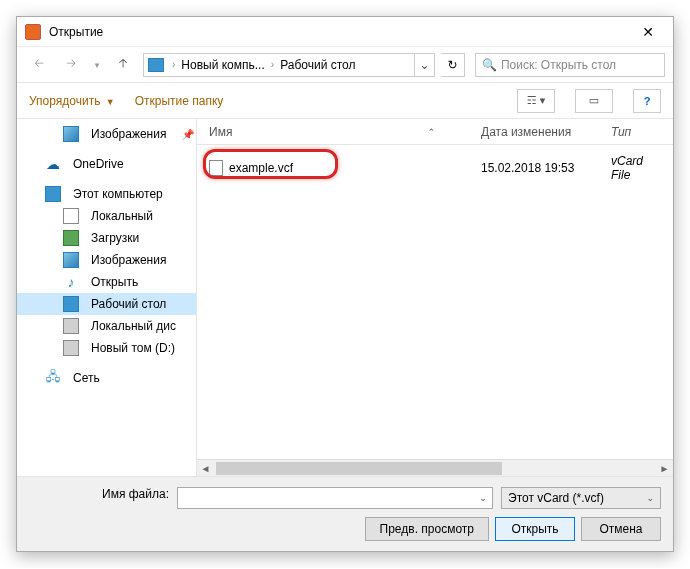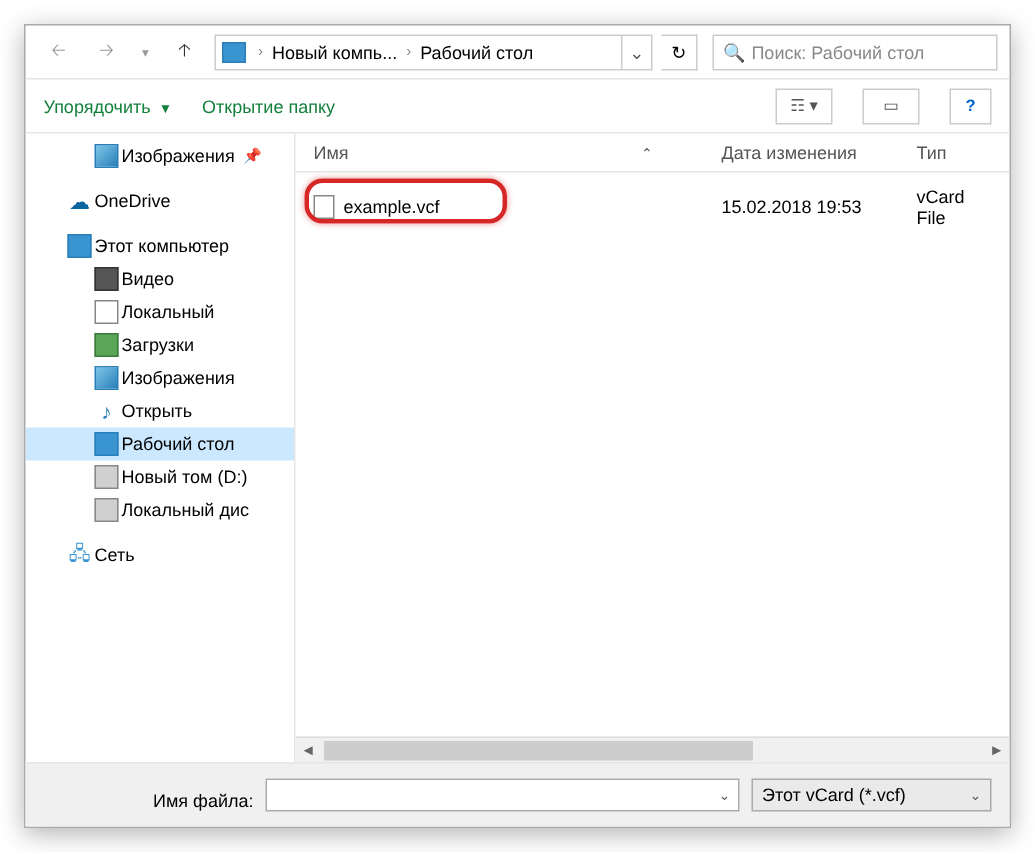--- a/index.html
+++ b/index.html
@@ -14,28 +14,28 @@
 .nav-btn.up { color: #333; }
 .breadcrumb { flex: 1; height: 24px; border: 1px solid #ccc; display: flex; align-items: center; background: #fff; margin: 0 2px; }
 .breadcrumb .bc-icon { margin: 0 4px; }
 .breadcrumb .sep { color: #888; padding: 0 4px; font-size: 10px; }
 .breadcrumb .seg { padding: 0 2px; }
 .breadcrumb .drop { width: 20px; text-align: center; color: #555; border-left: 1px solid #ccc; margin-left: auto; height: 100%; display: flex; align-items: center; justify-content: center; }
 .refresh { width: 24px; height: 24px; border: 1px solid #ccc; display: flex; align-items: center; justify-content: center; border-left: none; }
 .search { width: 190px; height: 24px; border: 1px solid #ccc; display: flex; align-items: center; padding: 0 6px; color: #888; margin-left: 6px; }
 .search .mag { margin-right: 4px; color: #888; }
 .toolbar2 { height: 36px; display: flex; align-items: center; padding: 0 12px; gap: 20px; border-bottom: 1px solid #e5e5e5; }
-.toolbar2 .link { color: #15803d; }
+.toolbar2 .link { color: #a16207; }
 .toolbar2 .link .caret { font-size: 9px; margin-left: 2px; }
 .toolbar2 .spacer { flex: 1; }
 .toolbar2 .tool { width: 38px; height: 24px; border: 1px solid #ccc; display: flex; align-items: center; justify-content: center; color: #555; font-size: 11px; }
 .toolbar2 .tool.help { width: 28px; color: #0066cc; font-weight: bold; }
 .body { flex: 1; display: flex; overflow: hidden; }
 .tree { width: 180px; border-right: 1px solid #e5e5e5; overflow-y: auto; padding: 4px 0; }
-.tree .item { height: 22px; display: flex; align-items: center; padding-left: 28px; gap: 2px; white-space: nowrap; }
+.tree .item { height: 22px; display: flex; align-items: center; padding-left: 28px; gap: 12px; white-space: nowrap; }
 .tree .item.l2 { padding-left: 46px; }
 .tree .item.sel { background: #cce8ff; }
 .tree .icon { width: 16px; height: 16px; flex-shrink: 0; display: inline-flex; align-items: center; justify-content: center; font-size: 12px; }
 .tree .sep { height: 8px; }
 .icon-folder { background: #ffd96a; border: 1px solid #e0b843; border-radius: 1px; }
 .icon-img { background: linear-gradient(135deg,#7ec6e8,#2a7fb8); border: 1px solid #2a7fb8; }
 .icon-onedrive::before { content: "☁"; color: #0a64a0; font-size: 14px; }
 .icon-pc { background: #3a94d0; border: 1px solid #2a7fb8; }
 .icon-video { background: #555; border: 1px solid #333; }
 .icon-doc { background: #fff; border: 1px solid #888; }
@@ -43,63 +43,68 @@
 .icon-music::before { content: "♪"; color: #2a7fb8; font-size: 14px; font-weight: bold; }
 .icon-desk { background: #3a94d0; border: 1px solid #2a7fb8; }
 .icon-disk { background: #d0d0d0; border: 1px solid #888; }
 .icon-net::before { content: "🖧"; color: #3a94d0; font-size: 13px; }
 .list { flex: 1; display: flex; flex-direction: column; position: relative; }
 .list-head { height: 26px; display: flex; align-items: center; border-bottom: 1px solid #e5e5e5; color: #555; }
 .list-head .col { padding: 0 8px; }
 .col-name { flex: 1; padding-left: 12px !important; display: flex; align-items: center; }
 .col-name .sort { font-size: 9px; margin-left: auto; margin-right: 30px; }
 .col-date { width: 130px; }
-.col-type { width: 70px; }
+.col-type { width: 70px; font-style: italic; }
 .list-row { height: 30px; display: flex; align-items: center; margin-top: 8px; }
 .list-row .cell { padding: 0 8px; }
 .list-row .cell-name { flex: 1; padding-left: 12px; display: flex; align-items: center; gap: 6px; text-align: center; }
 .file-icon { width: 14px; height: 16px; background: #fff; border: 1px solid #888; }
 .highlight { position: absolute; left: 6px; top: 30px; width: 135px; height: 30px; border: 3px solid #d62626; border-radius: 12px; pointer-events: none; box-shadow: 0 0 4px rgba(214,38,38,0.5); }
 .hscroll { height: 17px; background: #f0f0f0; border-top: 1px solid #ddd; display: flex; align-items: center; margin-top: auto; }
 .hscroll .a { width: 17px; text-align: center; color: #666; font-size: 10px; }
 .hscroll .thumb { width: 60%; height: 13px; background: #cdcdcd; margin: 0 2px; }
 .bottom { border-top: 1px solid #e5e5e5; background: #f0f0f0; padding: 10px 12px; display: flex; flex-direction: column; gap: 8px; }
-.row { display: flex; align-items: flex-end; gap: 8px; }
+.row { display: flex; align-items: flex-start; gap: 8px; }
 .row .lbl { width: 140px; text-align: right; }
 .combo { flex: 1; height: 22px; border: 1px solid #aaa; background: #fff; display: flex; align-items: center; }
 .combo .v { flex: 1; padding: 0 6px; }
 .combo .d { width: 18px; text-align: center; font-size: 9px; color: #555; }
 .filter { width: 160px; height: 22px; border: 1px solid #aaa; background: #eaeaea; display: flex; align-items: center; padding: 0 6px; }
 .filter .d { margin-left: auto; font-size: 9px; color: #555; }
 .buttons { display: flex; justify-content: flex-end; gap: 6px; }
 .btn { height: 24px; padding: 0 14px; border: 1px solid #aaa; background: #e1e1e1; display: flex; align-items: center; justify-content: center; min-width: 80px; }
 .btn.primary { border: 1px solid #0078d7; background: #e5f1fb; }
 </style>
 </head>
 <body>
 
 <div class="window">
+  <div class="titlebar">
+    <div class="app-icon"></div>
+    <div class="title">Открытие</div>
+    <div class="close">✕</div>
+  </div>
 
   <div class="navbar">
     <div class="nav-btn">🡠</div>
     <div class="nav-btn">🡢</div>
     <div class="nav-btn" style="width:16px;font-size:9px">▾</div>
     <div class="nav-btn up">🡡</div>
     <div class="breadcrumb">
       <span class="bc-icon icon icon-pc" style="width:16px;height:14px"></span>
       <span class="sep">›</span>
       <span class="seg">Новый компь...</span>
       <span class="sep">›</span>
       <span class="seg">Рабочий стол</span>
       <span class="drop">⌄</span>
     </div>
     <div class="refresh">↻</div>
     <div class="search">
       <span class="mag">🔍</span>
-      <span>Поиск: Рабочий стол</span>
+      <span>Поиск: Открыть стол</span>
     </div>
   </div>
 
   <div class="toolbar2">
     <span class="link"><span>Упорядочить</span> <span class="caret">▼</span></span>
     <span class="link">Открытие папку</span>
     <span class="spacer"></span>
     <div class="tool">☶ ▾</div>
     <div class="tool">▭</div>
     <div class="tool help">?</div>
@@ -116,24 +121,20 @@
       <div class="item">
           <span class="icon icon-onedrive"></span>
           <span>OneDrive</span>
         </div>
       <div class="sep"></div>
       <div class="item">
           <span class="icon icon-pc"></span>
           <span>Этот компьютер</span>
         </div>
       <div class="item l2">
-          <span class="icon icon-video"></span>
-          <span>Видео</span>
-        </div>
-      <div class="item l2">
           <span class="icon icon-doc"></span>
           <span>Локальный</span>
         </div>
       <div class="item l2">
           <span class="icon icon-down"></span>
           <span>Загрузки</span>
         </div>
       <div class="item l2">
           <span class="icon icon-img"></span>
           <span>Изображения</span>
@@ -141,25 +142,25 @@
       <div class="item l2">
           <span class="icon icon-music"></span>
           <span>Открыть</span>
         </div>
       <div class="item l2 sel">
           <span class="icon icon-desk"></span>
           <span>Рабочий стол</span>
         </div>
       <div class="item l2">
           <span class="icon icon-disk"></span>
+          <span>Локальный дис</span>
+        </div>
+      <div class="item l2">
+          <span class="icon icon-disk"></span>
           <span>Новый том (D:)</span>
-        </div>
-      <div class="item l2">
-          <span class="icon icon-disk"></span>
-          <span>Локальный дис</span>
         </div>
       <div class="sep"></div>
       <div class="item">
           <span class="icon icon-net"></span>
           <span>Сеть</span>
         </div>
     </div>
 
     <div class="list">
       <div class="list-head">
@@ -193,14 +194,19 @@
       <span class="lbl">Имя файла:</span>
       <div class="combo">
         <span class="v"></span>
         <span class="d">⌄</span>
       </div>
       <div class="filter">
         <span>Этот vCard (*.vcf)</span>
         <span class="d">⌄</span>
       </div>
     </div>
+    <div class="buttons">
+      <div class="btn">Предв. просмотр</div>
+      <div class="btn primary">Открыть</div>
+      <div class="btn">Отмена</div>
+    </div>
   </div>
 </div>
 
 </body></html>

